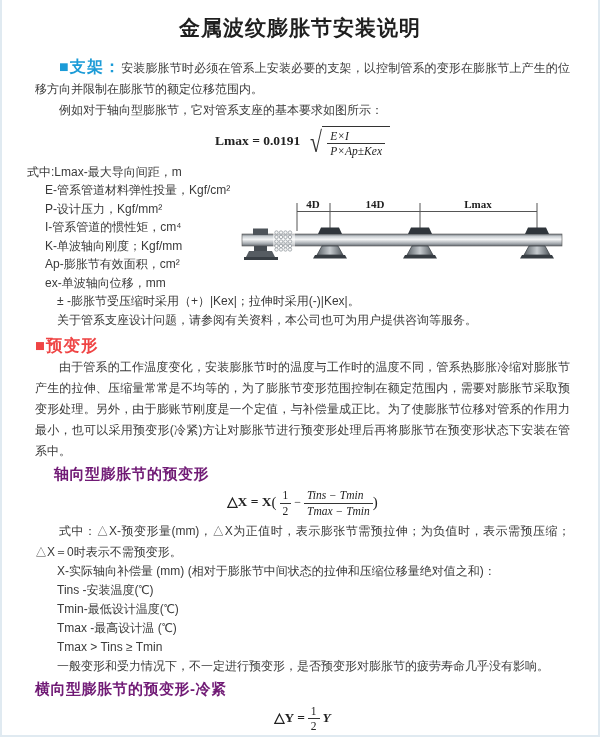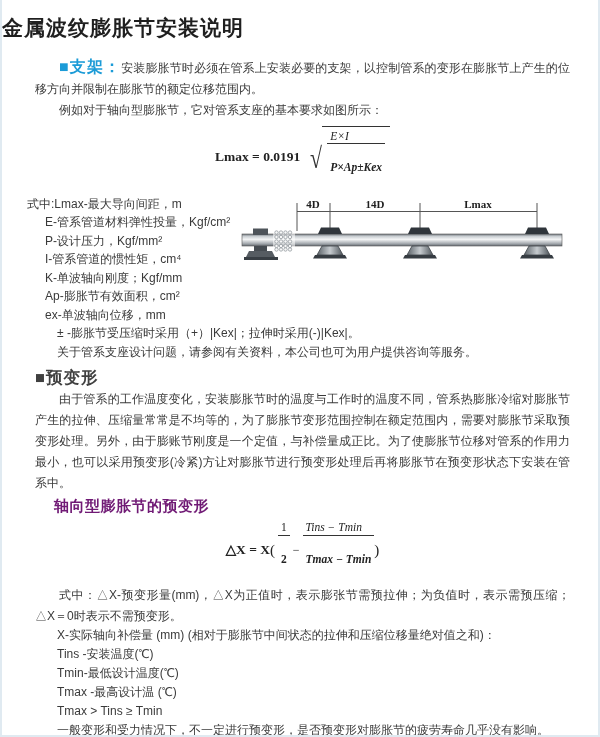--- a/index.html
+++ b/index.html
@@ -3,50 +3,50 @@
 <meta charset="utf-8">
 <style>
   html,body { margin:0; padding:0; background:#fff; }
   .page {
     width:600px; height:737px; position:relative; overflow:hidden;
     background:#fff; box-sizing:border-box;
     border-left:2px solid #e0eaf1; border-right:2px solid #e0eaf1; border-bottom:2px solid #e0eaf1;
     font-family:"Liberation Sans", sans-serif; color:#3a3a3a;
   }
   .title {
-    margin:13px 0 0; font-size:21px; font-weight:bold;
+    margin:13px 0 0; text-align:center; font-size:21px; font-weight:bold;
     color:#1f1f1f; letter-spacing:1px; line-height:30px;
   }
   .content { padding:0 28px 0 33px; }
   .body-text { font-size:12px; line-height:21px; text-align:justify; margin:0; }
   .p-intro { margin-top:13px; text-indent:24px; }
   .sec-inline { color:#1b9bd7; font-size:16px; font-weight:bold; letter-spacing:1px; }
   .p-example { text-indent:24px; line-height:20px; }
 
   .formula-block {
     text-align:center; font-family:"Liberation Serif", serif; color:#222;
     font-size:12px;
   }
   #formula-lmax { margin:6px 0 2px; }
   .f-bold { font-weight:bold; font-size:13.5px; }
   .sqrt { display:inline-flex; align-items:center; margin-left:5px; vertical-align:middle; }
   .rad { font-size:29px; font-weight:400; line-height:0.95; transform:scaleX(0.75); color:#333; }
   .sqrt-body { border-top:1.3px solid #333; padding:2px 5px 0; margin-left:-2px; }
   .frac { display:inline-block; vertical-align:middle; text-align:left; line-height:1.25; font-size:11.5px; }
   .frac .fnum { display:block; padding:0 3px; }
-  .frac .fden { display:block; border-top:1px solid #333; padding:16px 3px;font-weight:bold; }
+  .frac .fden { display:block; border-top:1px solid #333; padding:0 3px; }
   .it { font-style:italic; }
   .paren { font-size:15px; vertical-align:middle; }
 
   .defs { margin-top:4px; font-size:12px; line-height:18.5px; }
   .def-first { margin-left:-8px; }
   .def-item { padding-left:10px; }
   .indent-line { padding-left:22px; line-height:19px; font-size:12px; margin:0; }
 
-  .sec-head { color:#404040; font-size:16.5px; font-weight:bold; letter-spacing:1px; line-height:22px; margin-top:4px; }
+  .sec-head { color:#ef4444; font-size:16.5px; font-weight:bold; letter-spacing:1px; line-height:22px; margin-top:4px; }
   .p-preform { margin-top:1px; text-indent:24px; line-height:21px; }
 
   .sub-head { color:#701a75; font-size:15px; font-weight:bold; letter-spacing:0.5px; line-height:19px; margin:0; }
   .sub-head.axial { padding-left:19px; margin-top:2px; }
   .sub-head.lateral { margin-top:3px; line-height:20px; }
 
   #formula-dx, #formula-dy { margin:5px 0 3px; }
 
   .p-explain { line-height:20.5px; text-indent:24px; margin-top:1px; }
   .axial-defs { font-size:12px; line-height:18.5px; }

